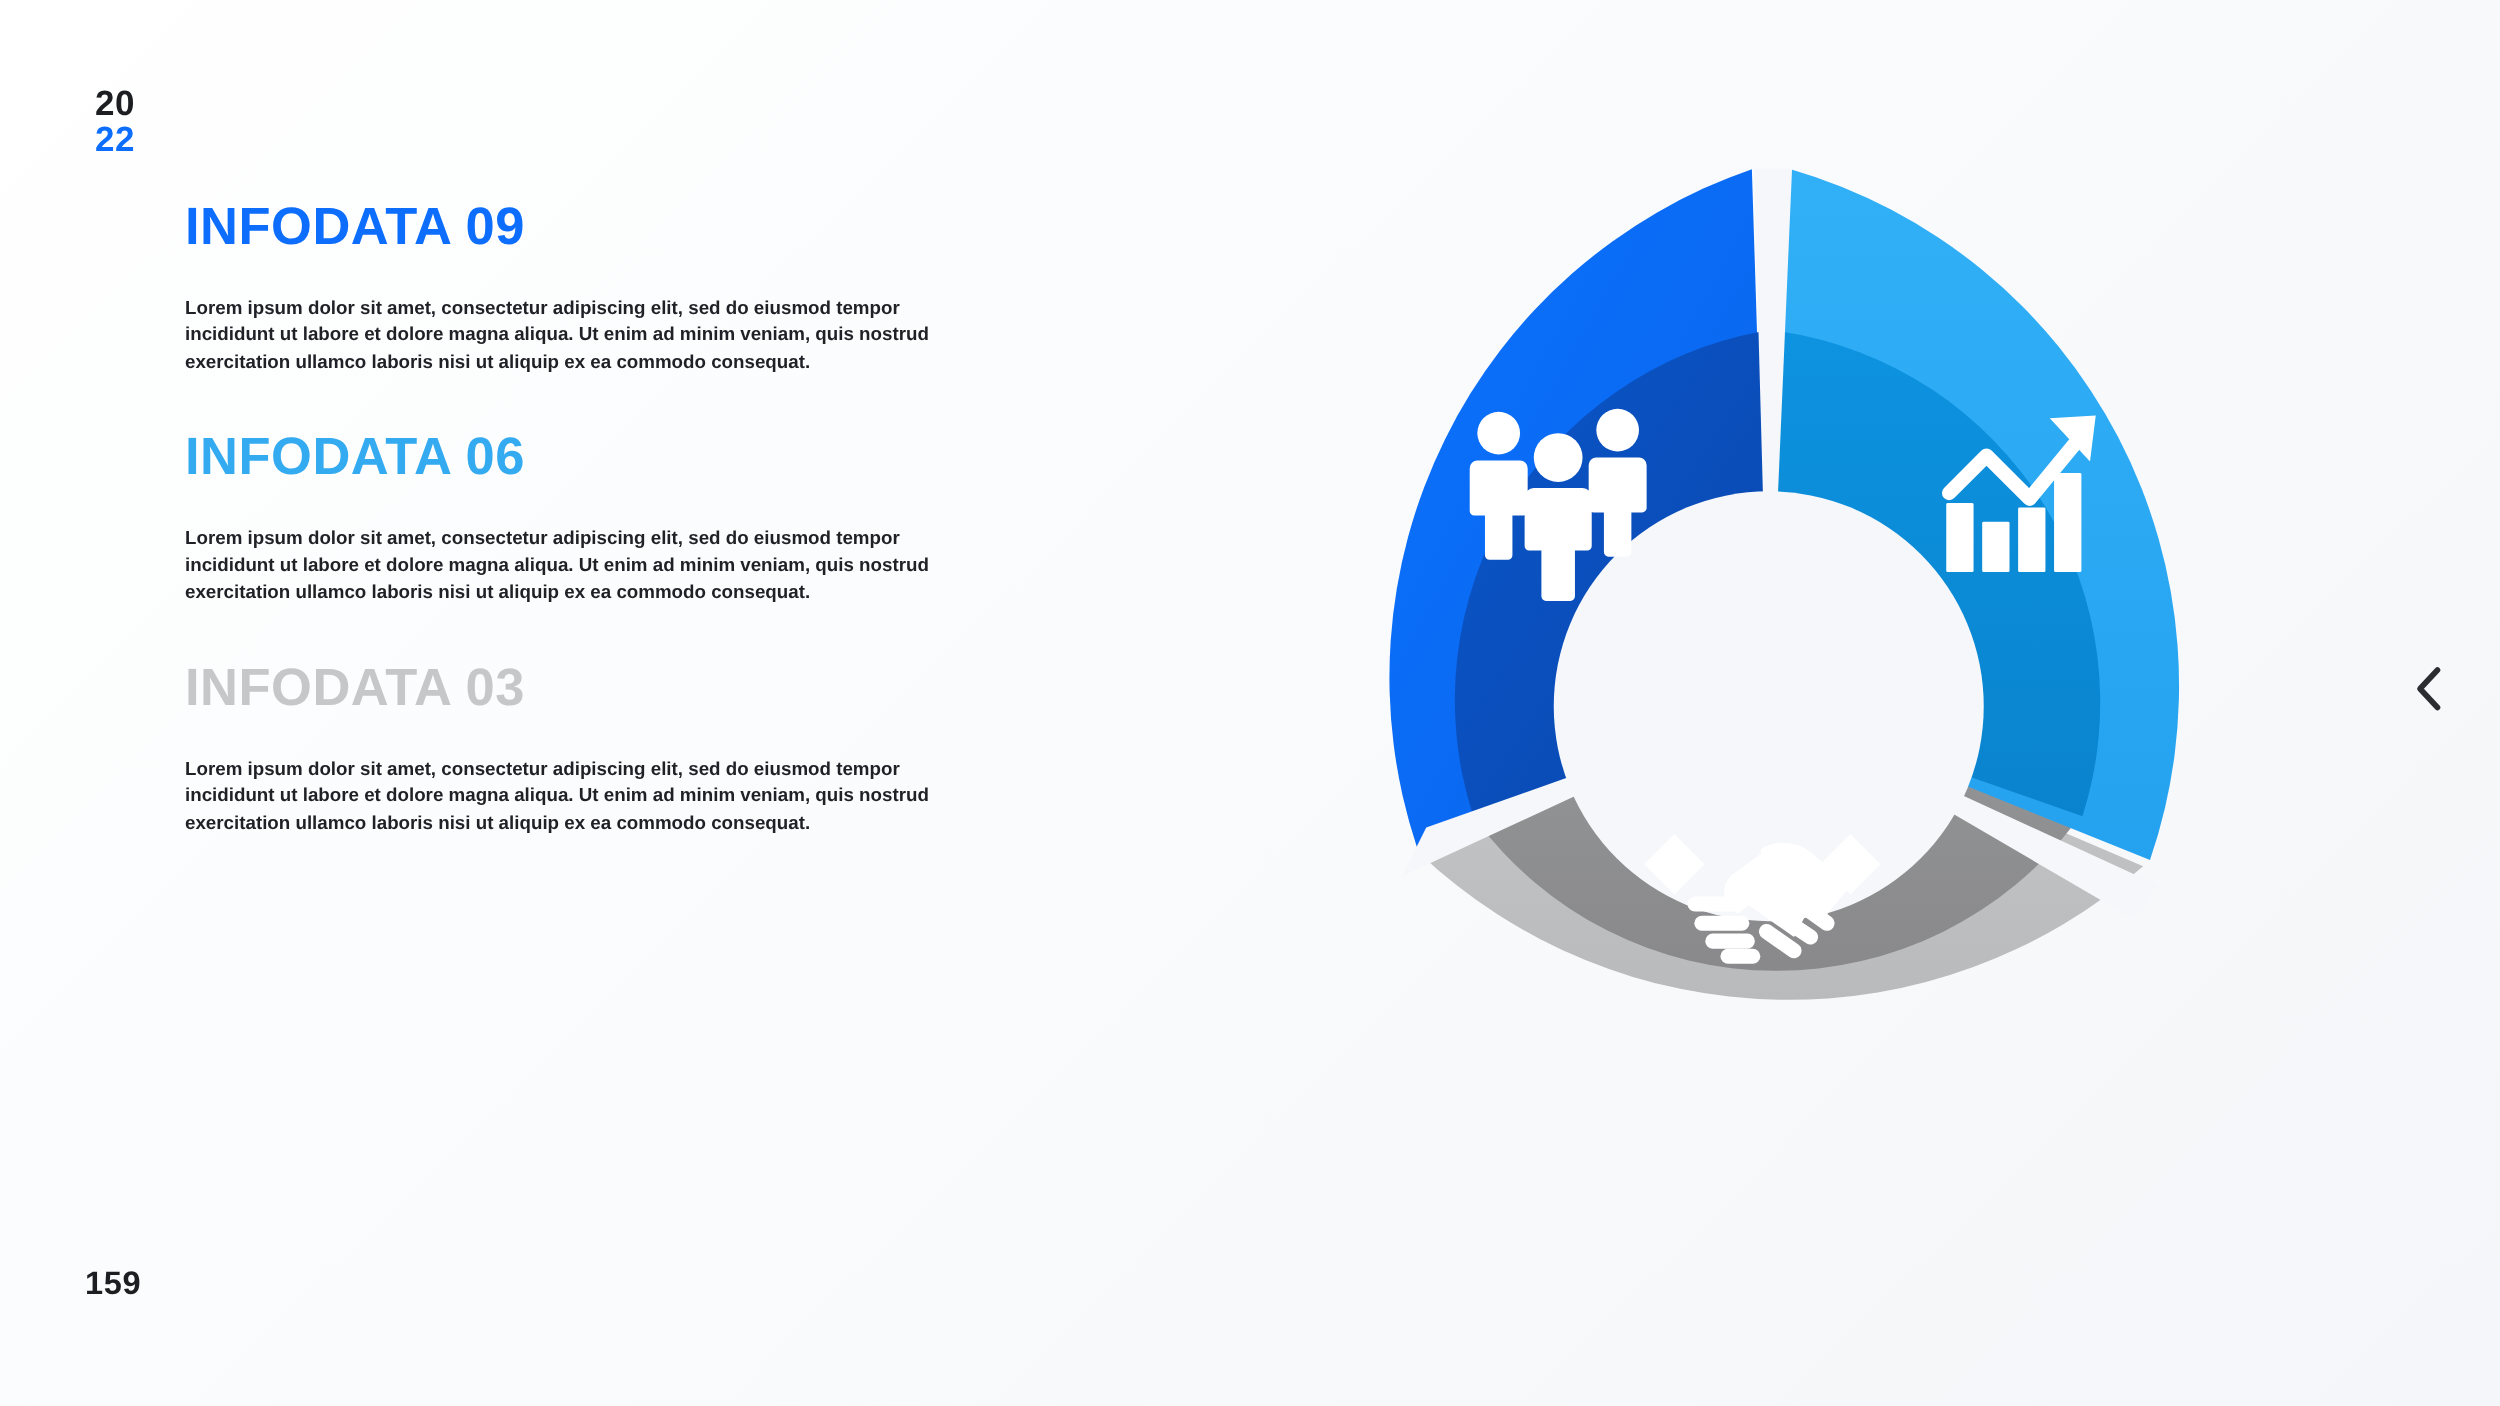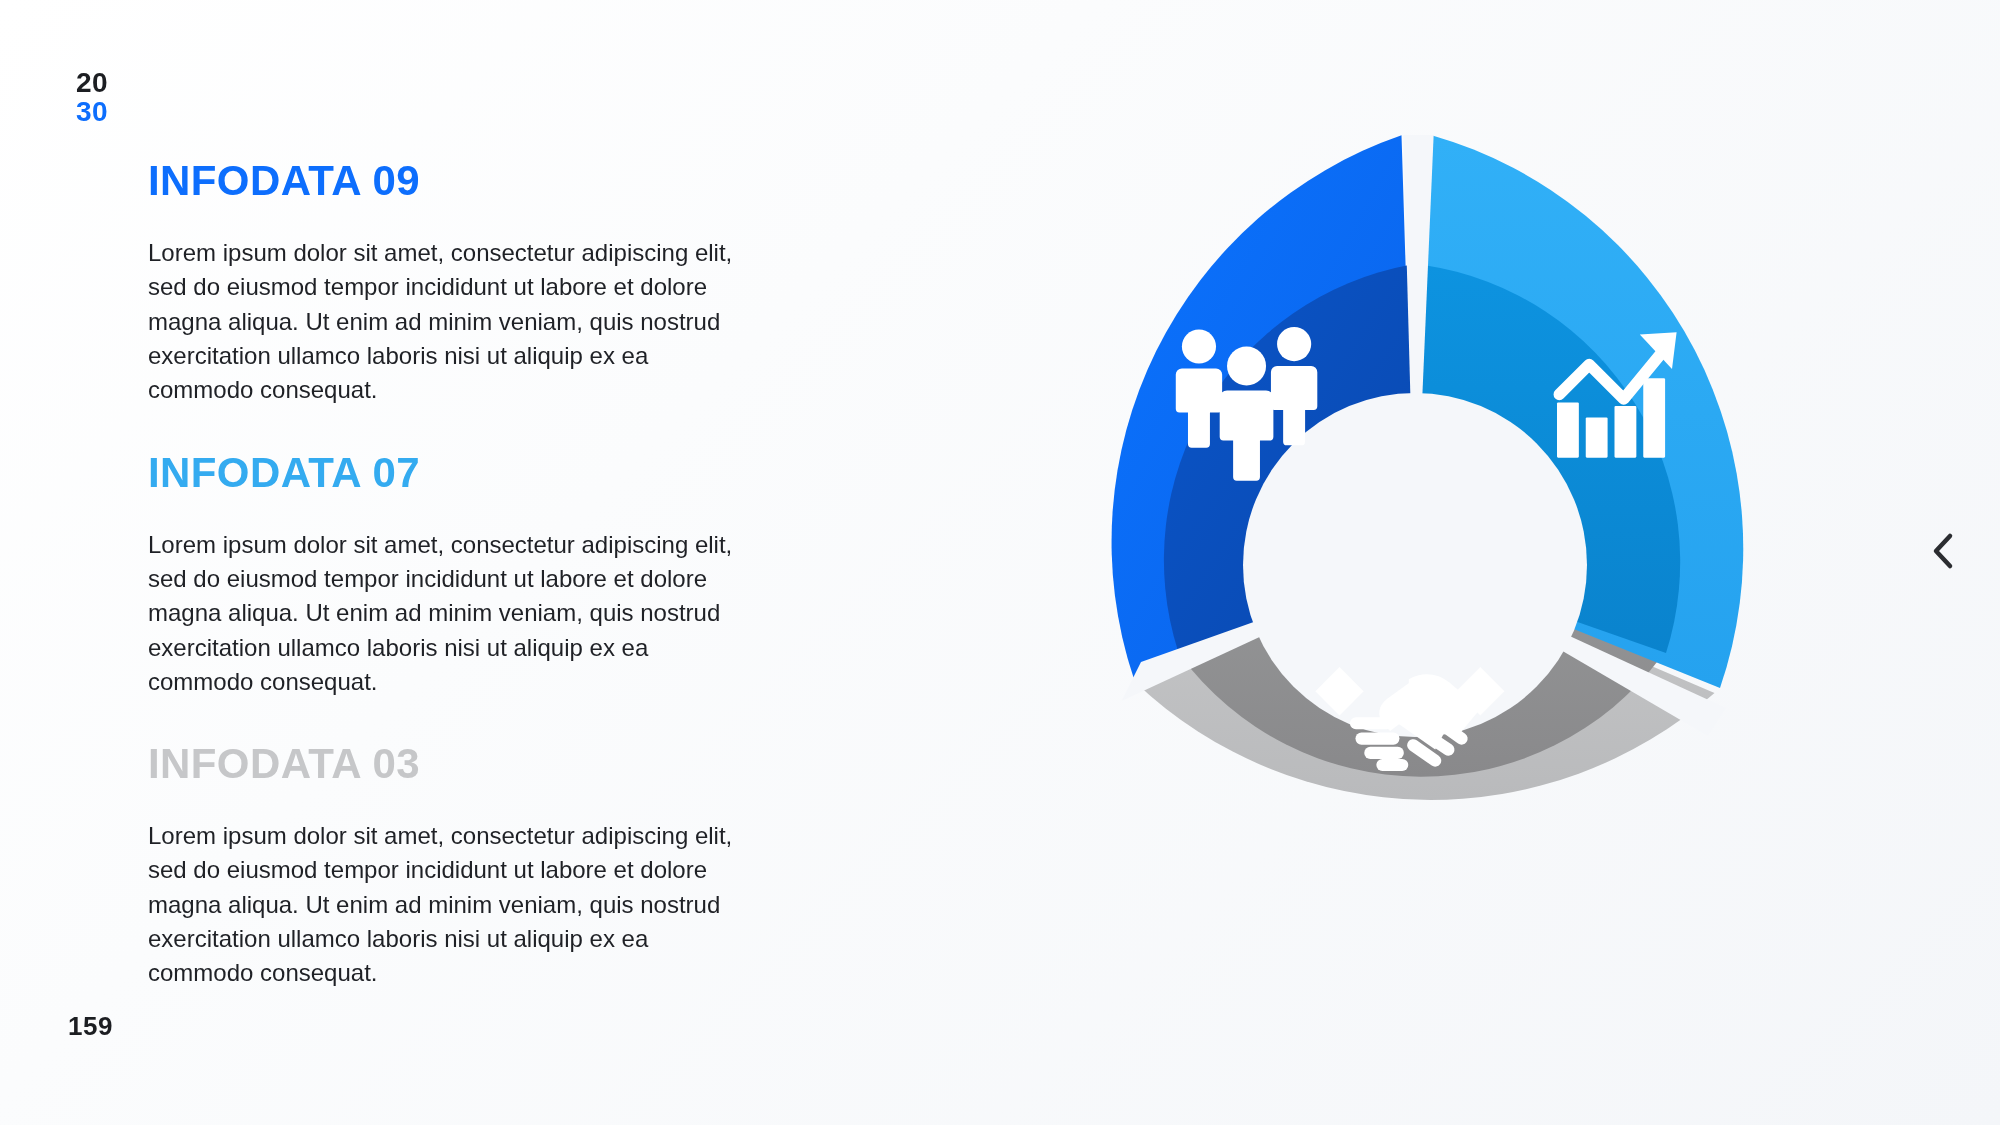--- a/index.html
+++ b/index.html
@@ -62,25 +62,26 @@
   .info-block:last-child { margin-bottom: 16px; }
 
   .info-title {
     font-size: 42px;
     font-weight: bold;
     letter-spacing: 0.4px;
     margin: 0 0 34px 0;
     line-height: 1;
   }
   .info-body {
-    font-size: 24px;
+    font-size: 15px;
     line-height: 1.43;
     color: #1f2126;
     margin: 0;
     max-width: 600px;
+    font-weight: bold;
   }
 
   
   #donut-wheel {
     position: absolute;
     left: 985px;
     top: 135px;
     width: 860px;
     height: 860px;
   }
@@ -99,32 +100,32 @@
     cursor: pointer;
   }
 </style>
 </head>
 <body>
 
 <div id="slide" style="background: linear-gradient(135deg, rgb(255, 255, 255) 0%, rgb(251, 252, 253) 35%, rgb(244, 246, 249) 100%);">
 
   <div id="year-marker">
     <span class="y-top">20</span>
-    <span class="y-bot">30</span>
+    <span class="y-bot">22</span>
   </div>
 
   <div id="content-column">
 
     <div class="info-block">
       <h2 class="info-title" style="color: rgb(13, 110, 253);">INFODATA 09</h2>
       <p class="info-body">Lorem ipsum dolor sit amet, consectetur adipiscing elit, sed do eiusmod tempor incididunt ut labore et dolore magna aliqua. Ut enim ad minim veniam, quis nostrud exercitation ullamco laboris nisi ut aliquip ex ea commodo consequat.</p>
     </div>
 
     <div class="info-block">
-      <h2 class="info-title" style="color: rgb(52, 171, 240);">INFODATA 07</h2>
+      <h2 class="info-title" style="color: rgb(52, 171, 240);">INFODATA 06</h2>
       <p class="info-body">Lorem ipsum dolor sit amet, consectetur adipiscing elit, sed do eiusmod tempor incididunt ut labore et dolore magna aliqua. Ut enim ad minim veniam, quis nostrud exercitation ullamco laboris nisi ut aliquip ex ea commodo consequat.</p>
     </div>
 
     <div class="info-block">
       <h2 class="info-title" style="color: rgb(198, 199, 201);">INFODATA 03</h2>
       <p class="info-body">Lorem ipsum dolor sit amet, consectetur adipiscing elit, sed do eiusmod tempor incididunt ut labore et dolore magna aliqua. Ut enim ad minim veniam, quis nostrud exercitation ullamco laboris nisi ut aliquip ex ea commodo consequat.</p>
     </div>
 
   </div>
 

